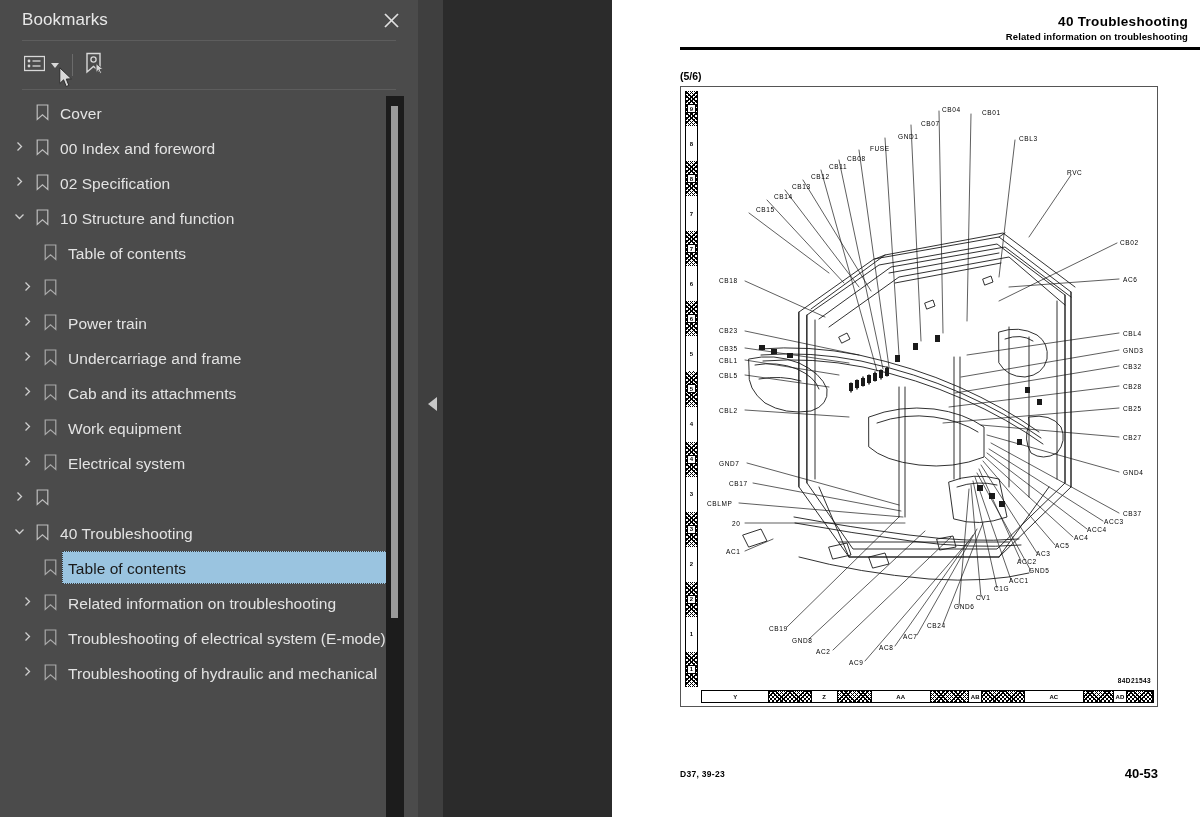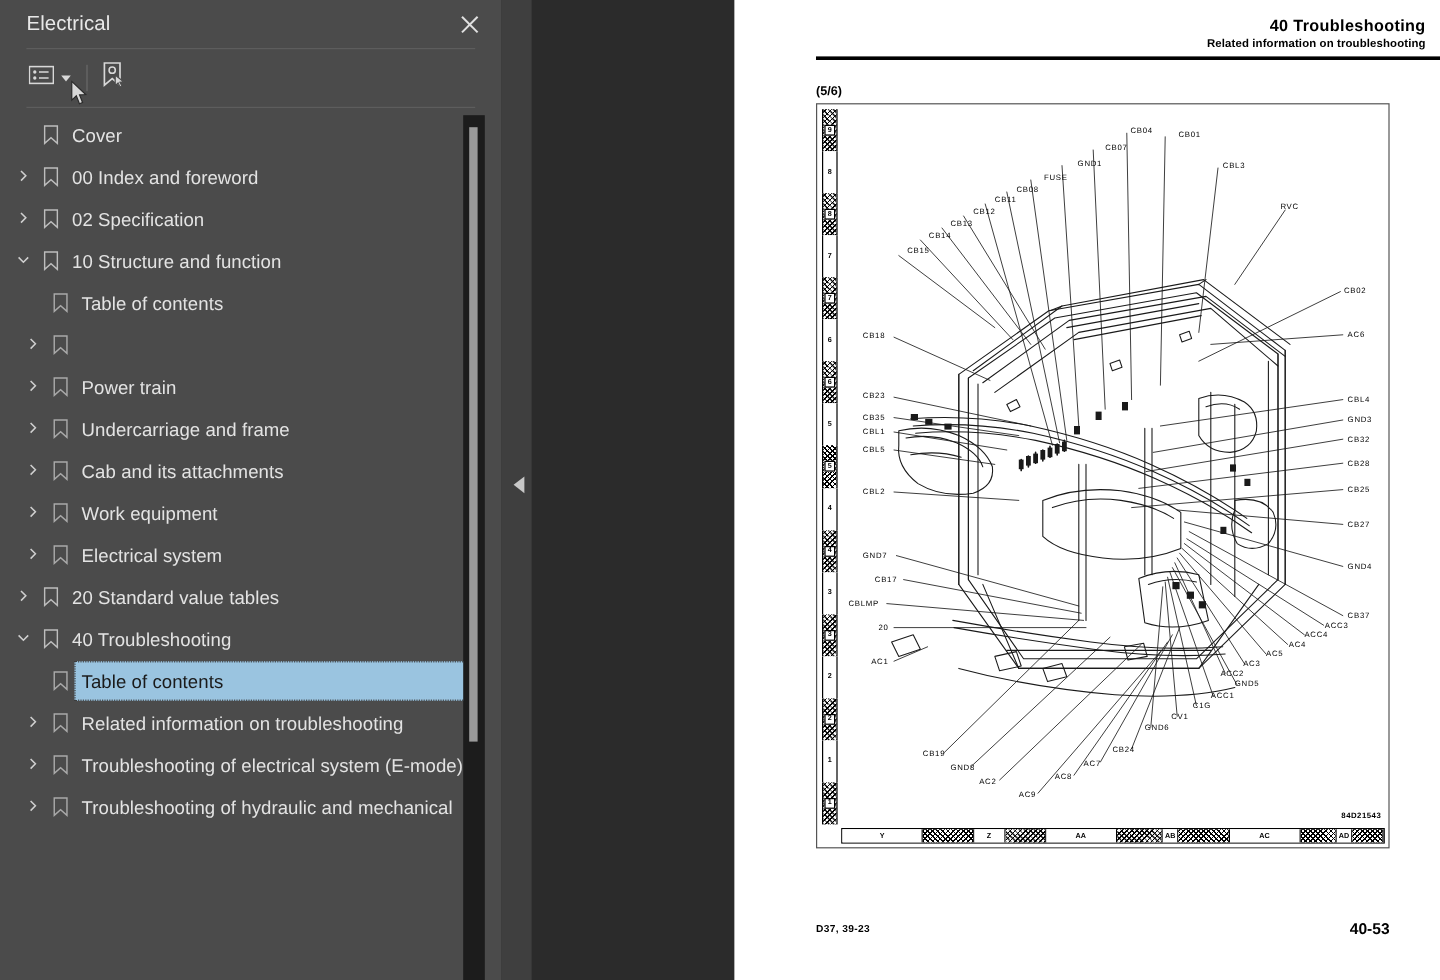--- a/index.html
+++ b/index.html
@@ -246,21 +246,21 @@
   }
 </style>
 </head>
 <body>
 
 <div id="app">
 
   <aside id="sidebar">
 
     <div class="bm-header">
-      <div class="bm-title">Electrical</div>
+      <div class="bm-title">Bookmarks</div>
       <div class="close-btn">
         <svg width="17" height="17" viewBox="0 0 17 17">
           <line x1="2" y1="2" x2="15" y2="15" stroke="#e0e0e0" stroke-width="1.7"></line>
           <line x1="15" y1="2" x2="2" y2="15" stroke="#e0e0e0" stroke-width="1.7"></line>
         </svg>
       </div>
     </div>
     <div class="hdr-rule"></div>
 
     <div class="bm-toolbar">
@@ -434,21 +434,20 @@
           <div class="twisty">
             <svg width="11" height="11" viewBox="0 0 11 11">
               <path d="M3.5 1.5 L7.5 5.5 L3.5 9.5" fill="none" stroke="#cfcfcf" stroke-width="1.3"></path>
             </svg>
           </div>
           <div class="bmicon">
             <svg width="13" height="17" viewBox="0 0 13 17">
               <path d="M1.2 1 L11.8 1 L11.8 15.5 L6.5 10.7 L1.2 15.5 Z" fill="none" stroke="#bdbdbd" stroke-width="1.2"></path>
             </svg>
           </div>
-          <div class="node-label">20 Standard value tables</div>
         </div>
         <div class="node lvl1">
           <div class="twisty">
             <svg width="11" height="11" viewBox="0 0 11 11">
               <path d="M1.5 3.5 L5.5 7.5 L9.5 3.5" fill="none" stroke="#cfcfcf" stroke-width="1.3"></path>
             </svg>
           </div>
           <div class="bmicon">
             <svg width="13" height="17" viewBox="0 0 13 17">
               <path d="M1.2 1 L11.8 1 L11.8 15.5 L6.5 10.7 L1.2 15.5 Z" fill="none" stroke="#bdbdbd" stroke-width="1.2"></path>

